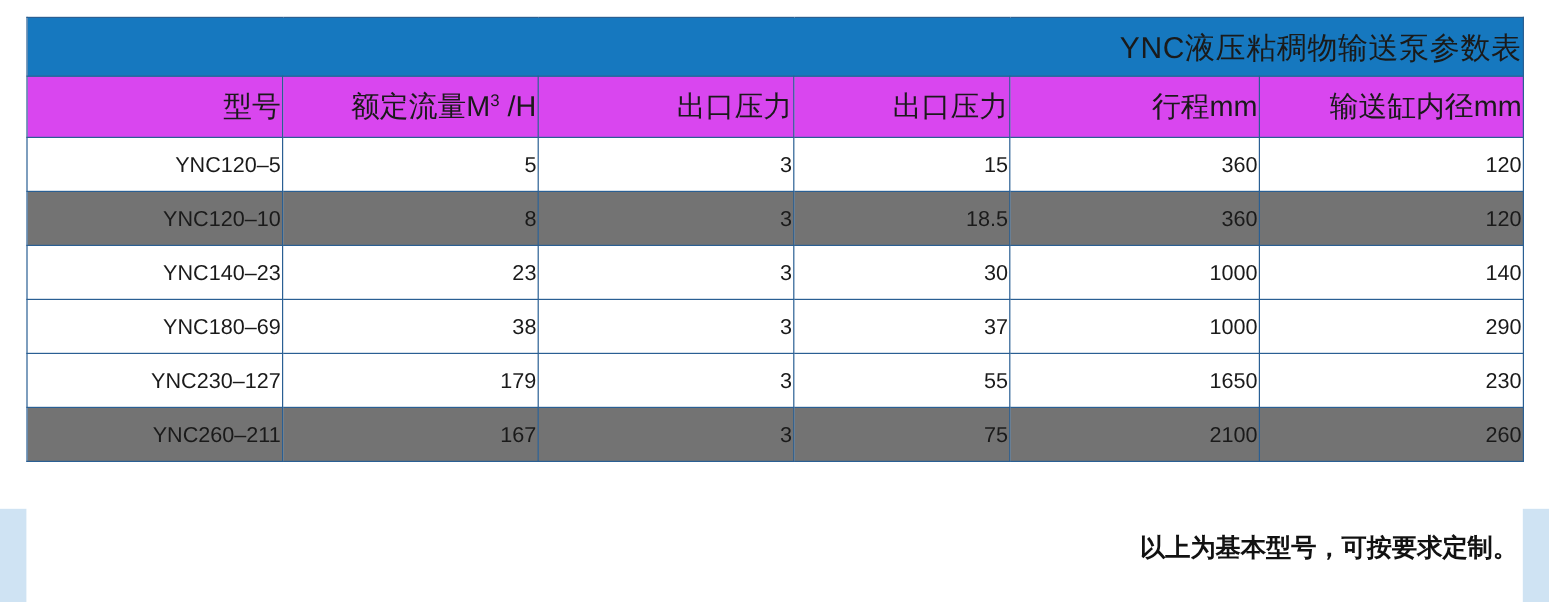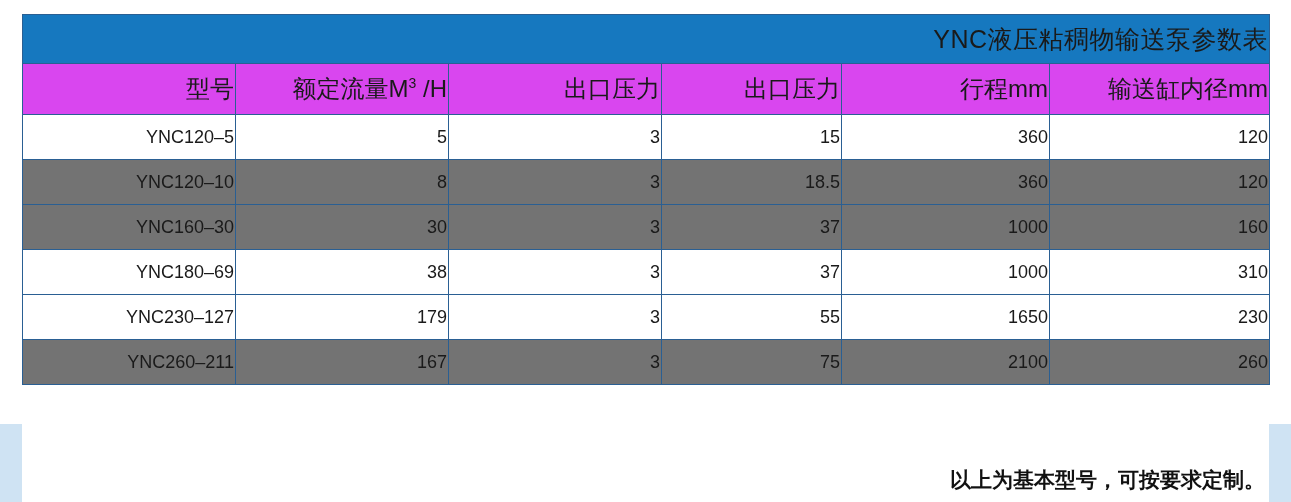--- a/index.html
+++ b/index.html
@@ -75,21 +75,21 @@
     text-align: left;
     padding-left: 18px;
   }
   .sup {
     font-size: 14px;
     vertical-align: super;
   }
   .footnote {
     position: absolute;
     right: 26px;
-    top: 466px;
+    top: 442px;
     font-size: 21px;
     color: #111111;
     font-weight: bold;
     white-space: nowrap;
   }
 </style>
 </head>
 <body>
 
 <div class="corner-accent-left"></div>
@@ -130,35 +130,35 @@
         <td>120</td>
       </tr>
       <tr class="row-even">
         <td class="model-col">YNC120–10</td>
         <td>8</td>
         <td>3</td>
         <td>18.5</td>
         <td>360</td>
         <td>120</td>
       </tr>
-      <tr class="row-even">
-        <td class="model-col">YNC160–30</td>
+      <tr class="row-odd">
+        <td class="model-col">YNC140–23</td>
+        <td>23</td>
+        <td>3</td>
         <td>30</td>
-        <td>3</td>
-        <td>37</td>
         <td>1000</td>
-        <td>160</td>
+        <td>140</td>
       </tr>
       <tr class="row-odd">
         <td class="model-col">YNC180–69</td>
         <td>38</td>
         <td>3</td>
         <td>37</td>
         <td>1000</td>
-        <td>310</td>
+        <td>290</td>
       </tr>
       <tr class="row-odd">
         <td class="model-col">YNC230–127</td>
         <td>179</td>
         <td>3</td>
         <td>55</td>
         <td>1650</td>
         <td>230</td>
       </tr>
       <tr class="row-even">

